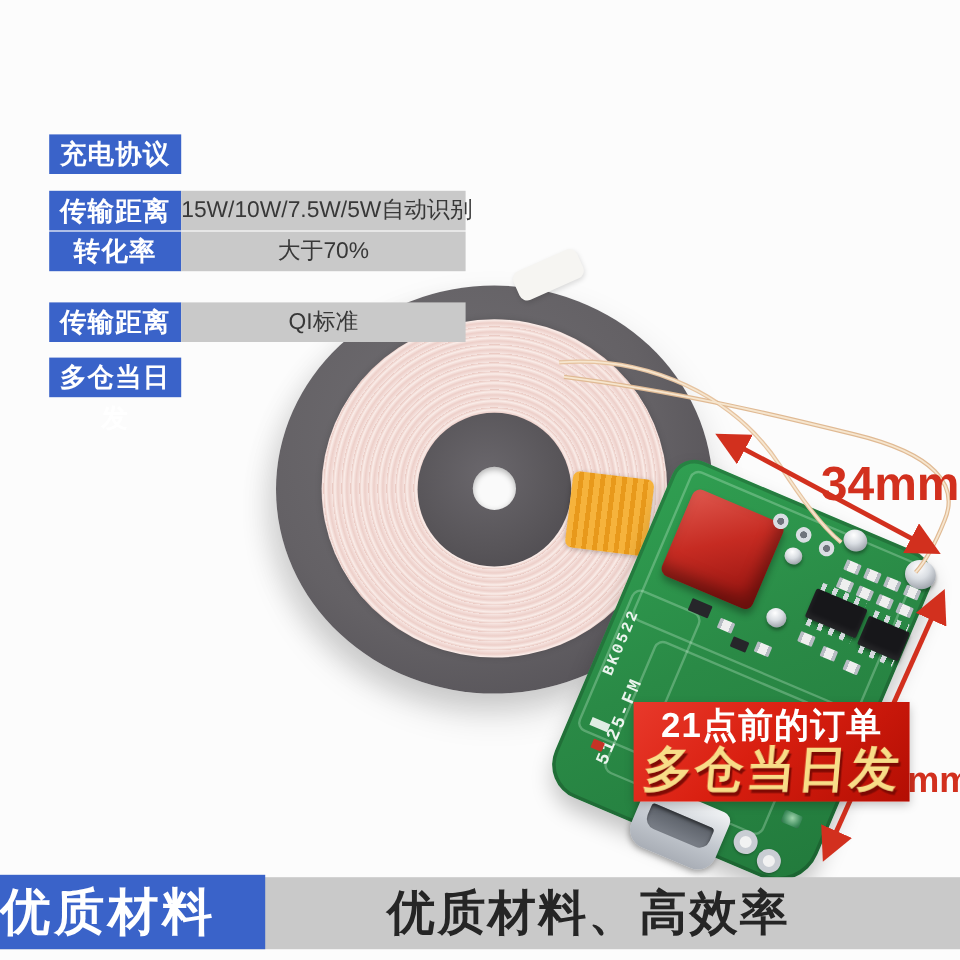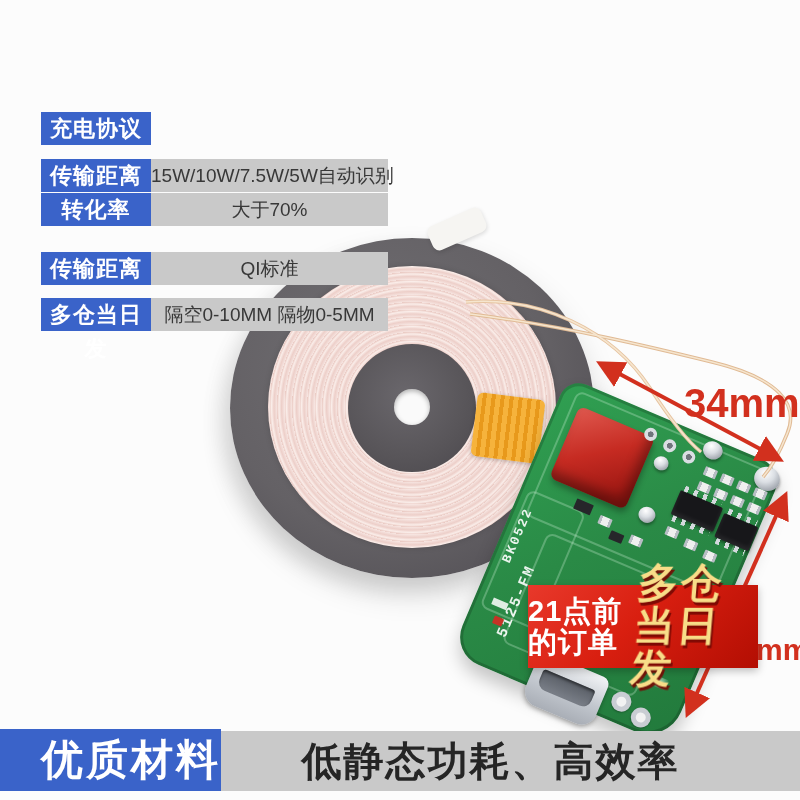--- a/index.html
+++ b/index.html
@@ -95,30 +95,30 @@
       background:linear-gradient(180deg,#595E66,#7A7F88);box-shadow:inset 0 2px 3px rgba(0,0,0,.5);}
 
   
   .wires-svg{position:absolute;inset:0;z-index:2;pointer-events:none;}
   .dims-svg{position:absolute;inset:0;z-index:3;pointer-events:none;}
   .dim-text{font-family:"Liberation Sans",sans-serif;font-weight:bold;fill:#D2301E;}
 
   
   .promo{position:absolute;left:528px;top:585px;width:230px;height:83px;z-index:4;
       background:linear-gradient(135deg,#E8392B 0%,#D91F10 45%,#B30E03 100%);
-      display:flex;align-items:center;justify-content:center;
+      display:flex;flex-direction:column;align-items:center;justify-content:center;
       box-shadow:0 3px 8px rgba(0,0,0,.25);}
   .promo-line1{color:#ffffff;font-size:29px;font-weight:bold;letter-spacing:1px;line-height:1.05;}
   .promo-line2{color:#F8DD88;font-size:41px;font-weight:bold;letter-spacing:2px;line-height:1.05;
       transform:skewX(-5deg);filter:drop-shadow(2px 3px 0 rgba(118,8,2,.9));}
 
   
   .footer-bar{position:absolute;left:0;top:731px;width:800px;height:60px;background:#C9C9C9;z-index:5;}
   .footer-left{position:absolute;left:0;top:-2px;width:221px;height:62px;background:#3A63C9;color:#fff;
-      font-size:42px;font-weight:bold;text-align:right;line-height:62px;letter-spacing:3px;}
+      font-size:42px;font-weight:bold;text-align:left;line-height:62px;letter-spacing:3px;}
   .footer-right{position:absolute;left:221px;right:40px;top:0;height:60px;color:#252525;
       font-size:40px;font-weight:bold;text-align:center;line-height:60px;letter-spacing:2px;}
 </style>
 </head>
 <body>
 
 <div class="page">
 
   <div class="photo">
     <div class="ferrite-disc"></div>
@@ -207,22 +207,21 @@
     <div class="spec-row" style="top:193px">
       <div class="spec-label">转化率</div>
       <div class="spec-value">大于70%</div>
     </div>
     <div class="spec-row" style="top:252px">
       <div class="spec-label">传输距离</div>
       <div class="spec-value">QI标准</div>
     </div>
     <div class="spec-row" style="top:298px">
       <div class="spec-label">多仓当日发</div>
-      <div class="spec-value">隔空0-10MM 隔物0-5MM</div>
     </div>
   </div>
 
   <div class="footer-bar">
     <div class="footer-left">优质材料</div>
-    <div class="footer-right">低静态功耗、高效率</div>
+    <div class="footer-right">优质材料、高效率</div>
   </div>
 
 </div>
 
 </body></html>

